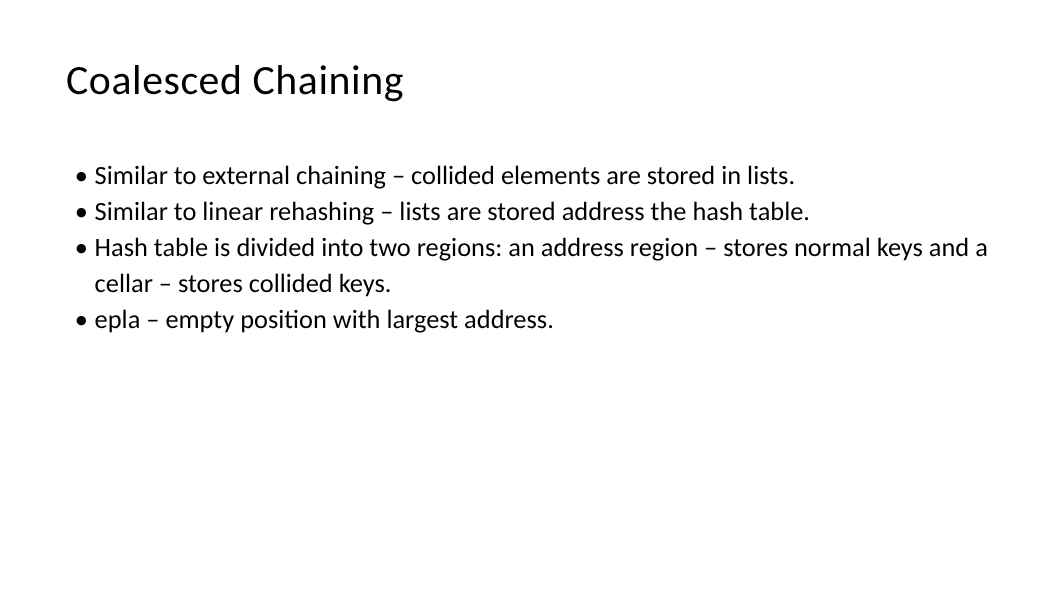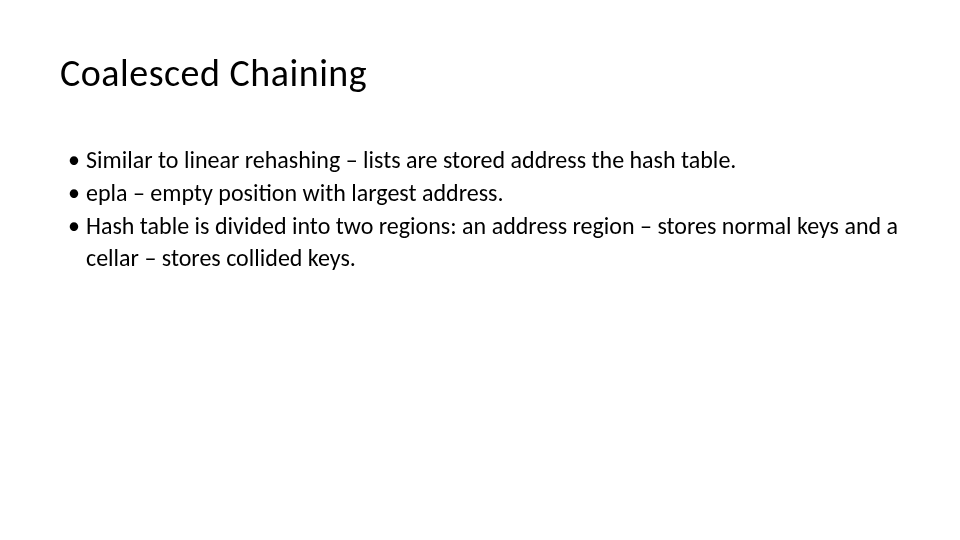--- a/index.html
+++ b/index.html
@@ -38,16 +38,17 @@
       left: 0;
       top: 0;
     }
   </style>
 </head>
 <body>
 
 <h1 class="title">Coalesced Chaining</h1>
 
 <ul class="bullet-list">
+  <li class="bullet-item">Similar to external chaining – collided elements are stored in lists.</li>
   <li class="bullet-item">Similar to linear rehashing – lists are stored address the hash table.</li>
+  <li class="bullet-item">Hash table is divided into two regions: an address region – stores normal keys and a cellar – stores collided keys.</li>
   <li class="bullet-item">epla – empty position with largest address.</li>
-  <li class="bullet-item">Hash table is divided into two regions: an address region – stores normal keys and a cellar – stores collided keys.</li>
 </ul>
 
 </body></html>

